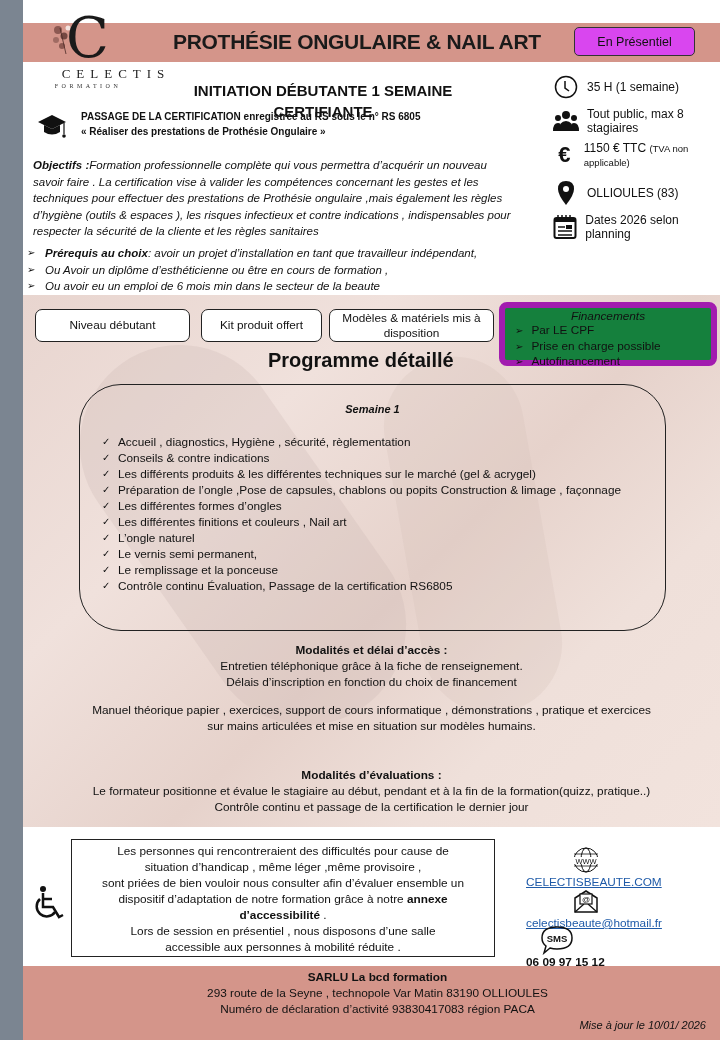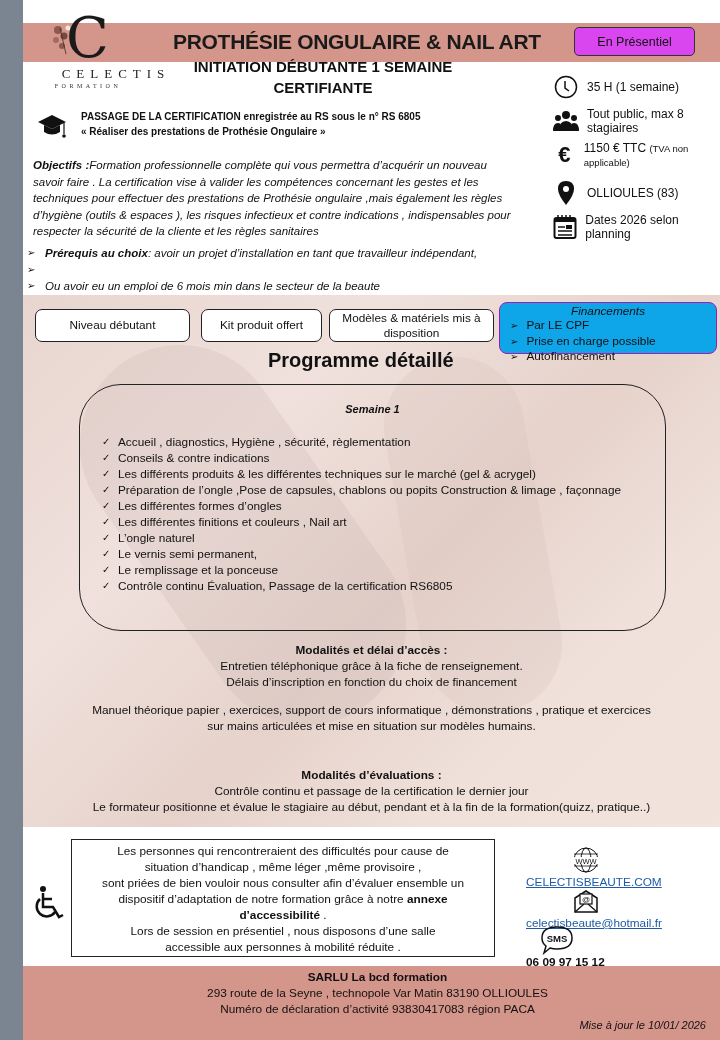--- a/index.html
+++ b/index.html
@@ -12,42 +12,42 @@
   .top-band { position: absolute; left: 0; top: 23px; width: 697px; height: 39px; background: #d4958a; }
   .main-title { position: absolute; left: 150px; top: 30px; font-size: 21px; font-weight: bold; letter-spacing: -0.3px; color: #1a1a1a; }
   .presentiel-btn { position: absolute; left: 551px; top: 27px; width: 121px; height: 29px; background: #d946ef; border: 1px solid #333; border-radius: 5px; font-size: 12.5px; display: flex; align-items: center; justify-content: center; }
 
   .logo { position: absolute; left: 5px; top: 10px; width: 120px; height: 85px; }
   .logo-c { position: absolute; left: 38px; top: 0; font-family: "DejaVu Serif", serif; font-size: 56px; color: #1a1a1a; line-height: 1; }
   .logo-flower { position: absolute; left: 22px; top: 14px; width: 26px; height: 32px; }
   .logo-name { position: absolute; left: 0; top: 56px; width: 120px; text-align: center; font-family: "Liberation Serif", serif; font-size: 13px; letter-spacing: 6px; color: #222; margin-left: 28px; }
   .logo-sub { position: absolute; left: 0; top: 73px; width: 120px; text-align: center; font-family: "Liberation Serif", serif; font-size: 6px; letter-spacing: 3.5px; color: #333; }
 
-  .subtitle { position: absolute; left: 150px; top: 56px; width: 300px; text-align: center; font-size: 15px; font-weight: bold; line-height: 21px; }
+  .subtitle { position: absolute; left: 150px; top: 80px; width: 300px; text-align: center; font-size: 15px; font-weight: bold; line-height: 21px; }
 
   .cert { position: absolute; left: 14px; top: 109px; display: flex; align-items: flex-start; }
   .cert-icon { width: 30px; height: 30px; margin-right: 14px; margin-top: 2px; }
   .cert-text { font-size: 10px; font-weight: bold; line-height: 15px; }
 
   .info-list { position: absolute; left: 505px; top: 70px; width: 190px; }
   .info-item { display: flex; align-items: center; height: 34px; font-size: 12px; margin-left: 25px; }
   .info-item .ic { width: 26px; height: 26px; margin-right: 8px; display: flex; align-items: center; justify-content: center; }
   .info-item small { font-size: 9.5px; }
 
   .objectifs { position: absolute; left: 10px; top: 157px; width: 486px; font-size: 11.5px; font-style: italic; line-height: 16.5px; }
   .prereq { position: absolute; left: 4px; top: 245px; width: 500px; font-size: 11.5px; font-style: italic; line-height: 16.5px; }
   .prereq li { list-style: none; display: flex; }
   .prereq .arrow { width: 18px; font-style: normal; font-size: 10px; }
 
   .pink-zone { position: absolute; left: 0; top: 295px; width: 697px; height: 532px; background: linear-gradient(135deg, #e8d5cf 0%, #f0e1dc 30%, #e6d2cb 55%, #efe0da 75%, #f2e3dd 100%); overflow: hidden; }
   .shape1 { position: absolute; left: 120px; top: 30px; width: 200px; height: 420px; border-radius: 100px; background: rgba(200,180,175,0.25); transform: rotate(-35deg); }
   .shape2 { position: absolute; left: 380px; top: 60px; width: 140px; height: 360px; border-radius: 70px; background: rgba(210,190,185,0.25); transform: rotate(-10deg); }
 
   .tag-box { position: absolute; background: #fff; border: 1px solid #222; border-radius: 7px; font-size: 11.8px; display: flex; align-items: center; justify-content: center; text-align: center; line-height: 15px; }
-  .financements { position: absolute; left: 476px; top: 302px; width: 218px; height: 52px; background: #0ea5e9; border: 1px solid #a21caf; border-radius: 8px; font-size: 11.8px; }
+  .financements { position: absolute; left: 476px; top: 302px; width: 218px; height: 64px; background: #15803d; border: 6px solid #a21caf; border-radius: 8px; font-size: 11.8px; }
   .financements .fin-title { text-align: center; font-style: italic; line-height: 14px; margin-top: 1px; }
   .financements ul { list-style: none; padding-left: 10px; }
   .financements li { line-height: 15.5px; }
   .financements .arrow { font-size: 10px; margin-right: 8px; }
 
   .prog-title { position: absolute; left: 245px; top: 349px; font-size: 20px; font-weight: bold; }
 
   .prog-box { position: absolute; left: 56px; top: 384px; width: 587px; height: 247px; border: 1.3px solid #222; border-radius: 42px; }
   .week-title { position: absolute; left: 0; top: 18px; width: 100%; text-align: center; font-size: 11px; font-weight: bold; font-style: italic; }
   .prog-list { position: absolute; left: 22px; top: 49px; list-style: none; font-size: 11.8px; line-height: 16px; }
@@ -168,20 +168,21 @@
     <b>Objectifs :</b><span>Formation professionnelle complète qui vous permettra d’acquérir un nouveau savoir faire . La certification vise à valider les compétences concernant les gestes et les techniques  pour effectuer des prestations de Prothésie ongulaire  ,mais également les règles d’hygiène (outils &amp; espaces ), les risques infectieux et contre indications , indispensables pour respecter la sécurité de la cliente et les règles sanitaires</span>
   </div>
 
   <ul class="prereq">
     <li>
         <span class="arrow">➢</span>
         <span><b>Prérequis  au choix</b><span>:  avoir un projet d’installation en tant que travailleur indépendant,</span></span>
       </li>
     <li>
         <span class="arrow">➢</span>
+        <span>Ou Avoir un diplôme d’esthéticienne  ou être en cours de formation ,</span>
       </li>
     <li>
         <span class="arrow">➢</span>
         <span>Ou avoir eu un emploi de 6 mois min dans le secteur de la beaute</span>
       </li>
   </ul>
 
   <div class="pink-zone">
     <div class="shape1"></div>
     <div class="shape2"></div>
@@ -254,22 +255,22 @@
     <div>Délais d’inscription  en fonction du choix  de  financement</div>
   </div>
 
   <div class="modal-sec" style="top:702px;">
     <div>Manuel théorique papier , exercices, support de cours informatique , démonstrations , pratique et exercices</div>
     <div>sur mains articulées et mise en situation sur  modèles humains.</div>
   </div>
 
   <div class="modal-sec" style="top:767px;">
     <div class="h">Modalités d’évaluations :</div>
+    <div>Le formateur positionne et évalue le stagiaire au début, pendant et à la fin de la formation(quizz, pratique..)</div>
     <div>Contrôle continu et passage de la certification le dernier jour</div>
-    <div>Le formateur positionne et évalue le stagiaire au début, pendant et à la fin de la formation(quizz, pratique..)</div>
   </div>
 
   <svg class="wheelchair" viewBox="0 0 34 36">
     <circle cx="10" cy="4" r="3" fill="#111"></circle>
     <path d="M10 8 L10 22 L20 22 L26 32 L30 30" fill="none" stroke="#111" stroke-width="2.5"></path>
     <line x1="10" y1="14" x2="19" y2="14" stroke="#111" stroke-width="2.5"></line>
     <path d="M7 14 A10 10 0 1 0 22 27" fill="none" stroke="#111" stroke-width="2.5"></path>
   </svg>
 
   <div class="access-box">

